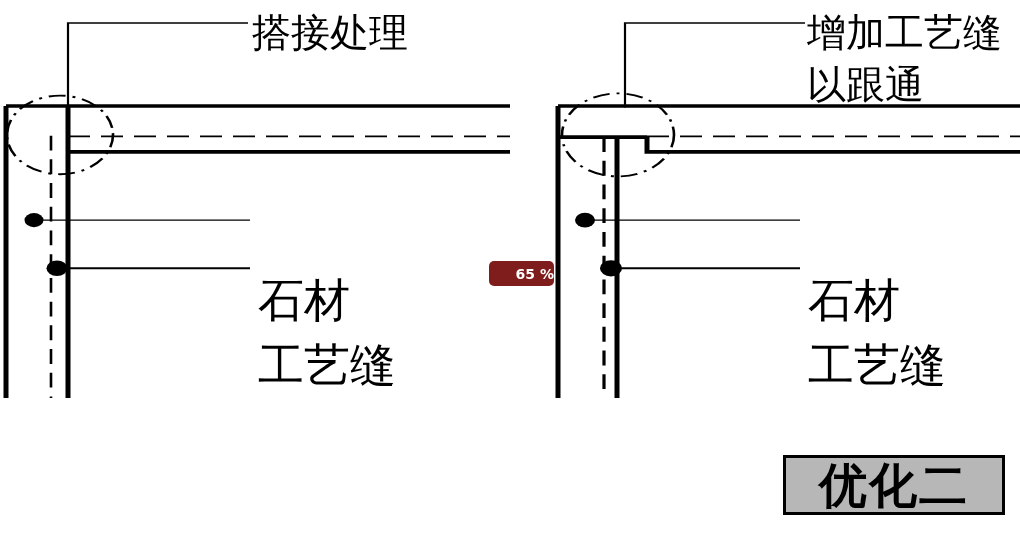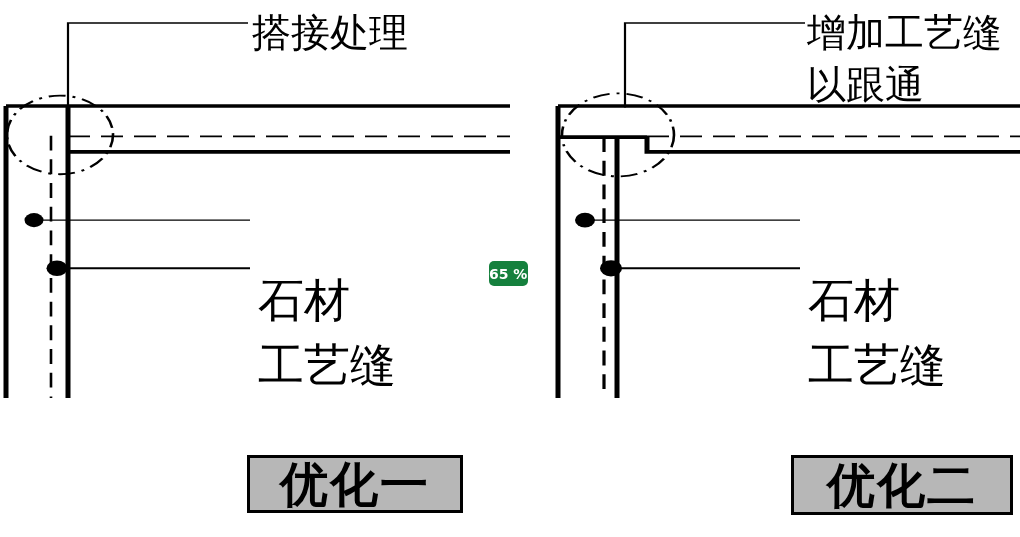--- a/index.html
+++ b/index.html
@@ -67,27 +67,27 @@
     color: #000000;
     letter-spacing: 2px;
     line-height: 1;
     white-space: pre;
   }
 
   #zoom-badge {
     position: absolute;
     left: 489px;
     top: 261px;
-    width: 39px;
+    width: 65px;
     height: 25px;
-    background: #15803d;
+    background: #7f1d1d;
     border-radius: 5px;
     display: flex;
     align-items: center;
-    justify-content: flex-start;
+    justify-content: flex-end;
   }
   #zoom-badge span {
     color: #ffffff;
     font-family: "DejaVu Sans", "Liberation Sans", sans-serif;
     font-size: 14px;
     font-weight: 700;
     white-space: pre;
   }
 </style>
 </head>
@@ -135,23 +135,20 @@
         <circle cx="57" cy="362" r="10.5" fill="#000000"></circle>
       </g>
     </svg>
 
     <div class="cjk-label callout-title" style="left:252px; top:10px;">搭接处理</div>
 
     <div class="cjk-label part-label" style="left:258px; top:273px;">石材</div>
 
     <div class="cjk-label part-label" style="left:258px; top:338px;">工艺缝</div>
 
-    <div class="tag-box" style="left:247px; top:455px; width:216px; height:58px;">
-      <span>优化一</span>
-    </div>
   </div>
 
   <div class="panel" id="panel-right">
 
     <svg class="svg-layer" viewBox="0 0 510 537" preserveAspectRatio="none">
 
       <g>
         <path d="M115,145 L115,31 L295,31" fill="none" stroke="#000000" stroke-width="2.2"></path>
       </g>
 
@@ -191,21 +188,21 @@
     </svg>
 
     <div class="cjk-label callout-title" style="left:297px; top:62px;">以跟通</div>
 
     <div class="cjk-label callout-title" style="left:297px; top:10px;">增加工艺缝</div>
 
     <div class="cjk-label part-label" style="left:298px; top:273px;">石材</div>
 
     <div class="cjk-label part-label" style="left:298px; top:338px;">工艺缝</div>
 
-    <div class="tag-box" style="left:281px; top:455px; width:222px; height:60px;">
+    <div class="tag-box" style="left:273px; top:455px; width:222px; height:60px;">
       <span>优化二</span>
     </div>
   </div>
 
   <div id="zoom-badge">
     <span>65 %</span>
   </div>
 
 </div>
 

